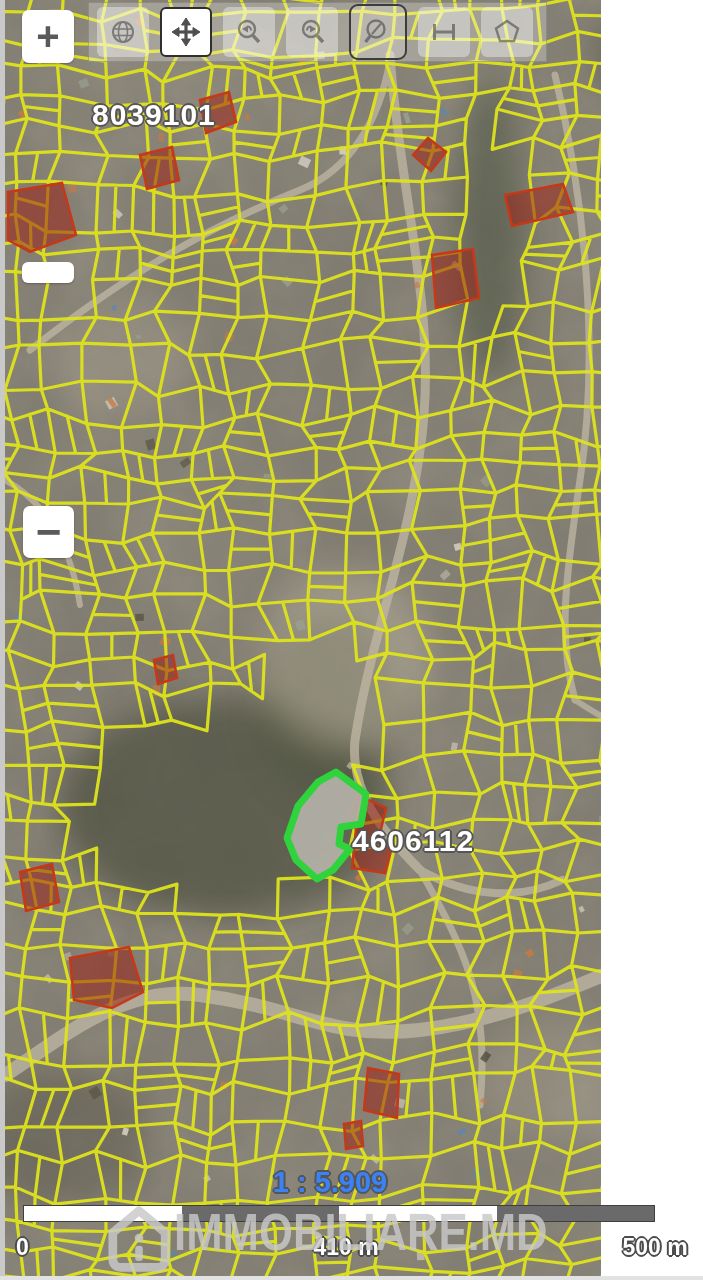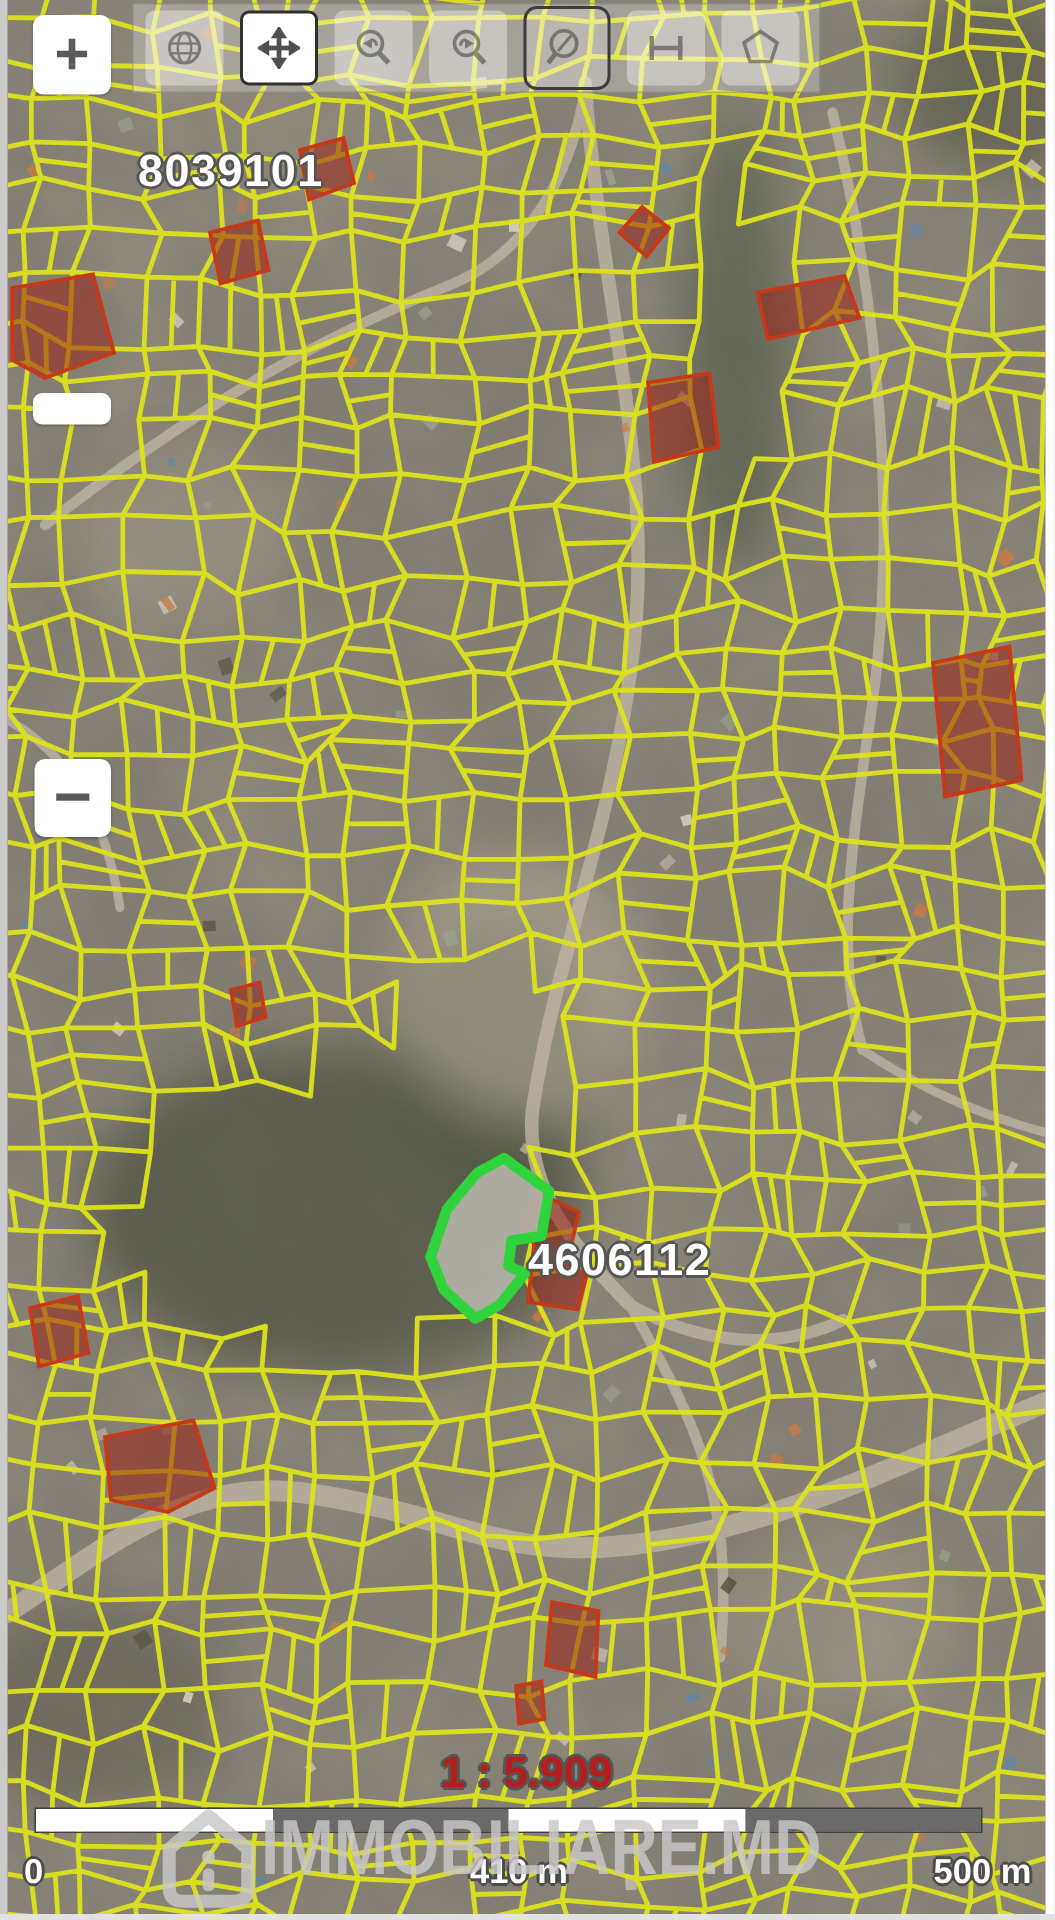--- a/index.html
+++ b/index.html
@@ -2,21 +2,21 @@
 <html><head>
 <meta charset="utf-8">
 <style>
   * { margin:0; padding:0; box-sizing:border-box; }
   html,body { width:703px; height:1280px; overflow:hidden; background:#ffffff;
               font-family:"Liberation Sans", sans-serif; }
   #frame { position:relative; width:703px; height:1280px; background:#ffffff; }
   .left-edge  { position:absolute; left:0; top:0; width:5px; height:1280px; background:#c9c9c9; z-index:40;}
   .right-edge { position:absolute; right:0; top:0; width:6px; height:1280px; background:#ffffff; z-index:40;}
   .bottom-edge{ position:absolute; left:0; bottom:0; width:703px; height:4px; background:#e2e2e2; z-index:41;}
-  #map { position:absolute; left:5px; top:0; width:692px; height:1276px; overflow:hidden; background:#be185d; }
+  #map { position:absolute; left:5px; top:0; width:596px; height:1276px; overflow:hidden; background:#d946ef; }
   #mapsvg { position:absolute; left:0; top:0; }
 
   
   .zbtn { position:absolute; background:#ffffff; border-radius:7px; z-index:30;
           display:flex; align-items:center; justify-content:center;
           color:#5a5a5a; font-weight:bold; box-shadow:0 1px 2px rgba(0,0,0,.25); cursor:pointer;}
   #zoom-in  { left:22px; top:10px;  width:52px; height:53px; font-size:40px; }
   #zoom-out { left:23px; top:506px; width:51px; height:52px; font-size:44px; }
   #zoom-slider-handle { position:absolute; left:22px; top:262px; width:52px; height:21px;
           background:#ffffff; border-radius:6px; z-index:30; box-shadow:0 1px 2px rgba(0,0,0,.25); cursor:grab;}
@@ -32,22 +32,22 @@
   .tool.active svg { opacity:.9; }
   .tool.framed { border:2px solid #3c3c3c; background:rgba(255,255,255,.22); width:58px; height:56px; border-radius:9px;}
 
   
   .cad-label { position:absolute; z-index:20; color:#ffffff; font-weight:bold; font-size:30px;
                letter-spacing:1px; white-space:nowrap;
                text-shadow:-2px 0 0 #555555, 2px 0 0 #555555, 0 -2px 0 #555555, 0 2px 0 #555555,
                            -1px -1px 0 #555555, 1px 1px 0 #555555, -1px 1px 0 #555555, 1px -1px 0 #555555; }
 
   
-  #scale-ratio { position:absolute; left:251px; top:1166px; width:200px; z-index:25; text-align:center;
-               color:#b91c1c; font-weight:bold; font-size:29px;
+  #scale-ratio { position:absolute; left:230px; top:1166px; width:200px; z-index:25; text-align:center;
+               color:#3b82f6; font-weight:bold; font-size:29px;
                text-shadow:-2px 0 0 #555555, 2px 0 0 #555555, 0 -2px 0 #555555, 0 2px 0 #555555,
                            -1px -1px 0 #555555, 1px 1px 0 #555555, -1px 1px 0 #555555, 1px -1px 0 #555555;}
   #scalebar { position:absolute; left:23px; top:1205px; width:632px; height:17px; z-index:25;
               display:flex; border:1px solid #3f3f3f; }
   #scalebar .seg { flex:1 1 0; height:100%; }
   .scale-tick { position:absolute; top:1234px; z-index:25; color:#ffffff; font-weight:bold; font-size:23px;
                text-shadow:-2px 0 0 #4c4c4c, 2px 0 0 #4c4c4c, 0 -2px 0 #4c4c4c, 0 2px 0 #4c4c4c,
                            -1px -1px 0 #4c4c4c, 1px 1px 0 #4c4c4c, -1px 1px 0 #4c4c4c, 1px -1px 0 #4c4c4c;}
   #tick-0   { left:16px; }
   #tick-250 { left:291px; width:110px; text-align:center; }

